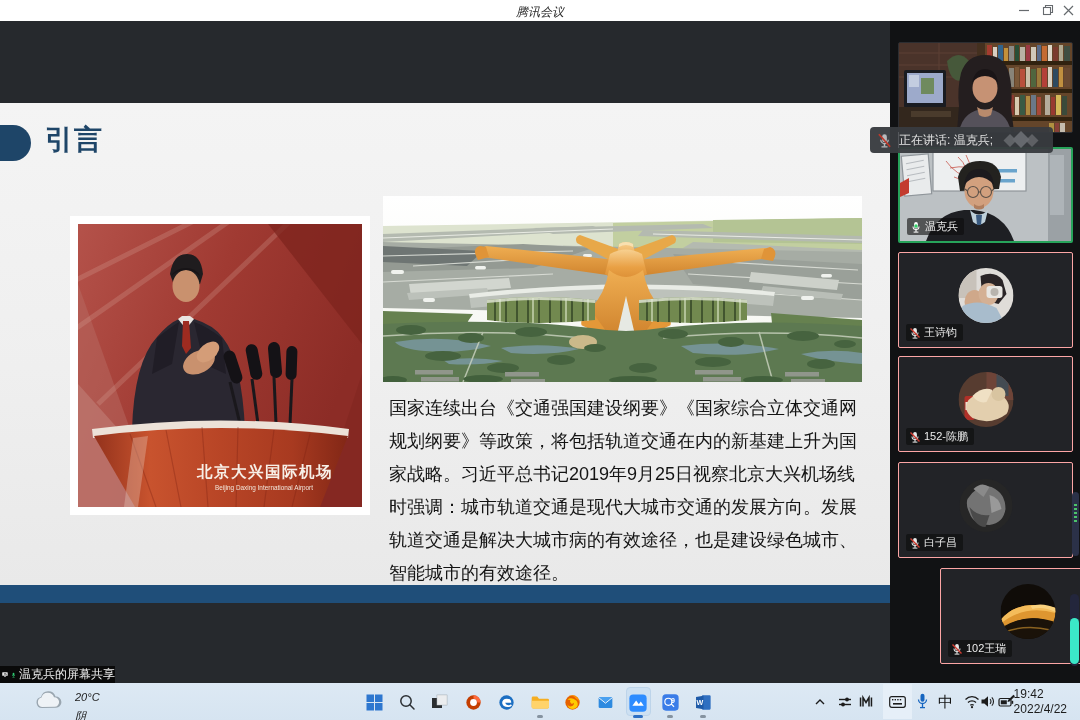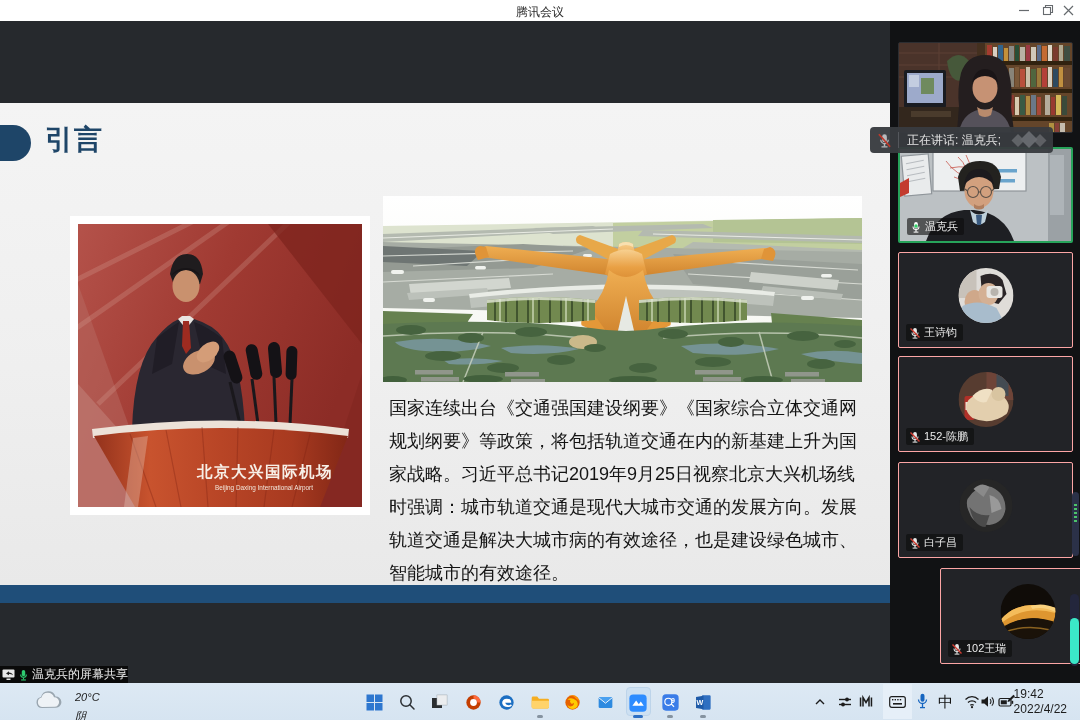--- a/index.html
+++ b/index.html
@@ -2,21 +2,21 @@
 <html><head>
 <meta charset="utf-8">
 <style>
   * { margin:0; padding:0; box-sizing:border-box; }
   html,body { width:1080px; height:720px; overflow:hidden; background:#26292d;
     font-family:"Liberation Sans", sans-serif; }
   .abs { position:absolute; }
   #stage { position:relative; width:1080px; height:720px; }
 
   
-  #titlebar { left:0; top:0; width:1080px; height:21px; background:#ffffff; }
+  #titlebar { left:0; top:0; width:1080px; height:21px; background:#ffffff;font-style:italic; }
   #titlebar .t { position:absolute; left:0; right:0; top:4px; text-align:center;
     font-size:12px; color:#2b2b2b; }
 
   
   #slide { left:0; top:103px; width:890px; height:482px;
     background:linear-gradient(180deg,#f4f4f4 0%,#efefef 55%,#e9e9e9 100%); }
   #pill { left:0; top:22px; width:31px; height:36px; background:#1e4568;
     border-radius:0 18px 18px 0; }
   #h1 { left:45px; top:18px; font-size:28px; font-weight:900; color:#1e4568;
     letter-spacing:1px;font-family:Liberation Serif, serif; }
@@ -35,24 +35,24 @@
     border:1px solid #fca5a5; border-radius:2px; overflow:hidden; }
   .nametag { position:absolute; left:7px; bottom:6px; height:17px;
     background:rgba(12,12,12,0.6); border-radius:2px; display:flex;
     align-items:center; padding:0 6px 0 3px; color:#ececec; font-size:11px; gap:3px; }
   .avatar { position:absolute; left:50%; top:40px; transform:translateX(-50%);
     width:52px; height:52px; border-radius:50%; overflow:hidden; }
 
   
   #speak { left:870px; top:127px; width:183px; height:26px;
     background:rgba(56,59,64,0.96); border-radius:4px; display:flex; align-items:center; }
-  #speak .txt { color:#e3e3e3; font-size:12px; margin-left:8px; }
+  #speak .txt { color:#e3e3e3; font-size:12px; margin-left:0; }
 
   
-  #sharelab { left:0; top:666px; width:128px; white-space:nowrap; height:17px; background:#0a0a0a;
+  #sharelab { left:0; top:666px; width:115px; white-space:nowrap; height:17px; background:#0a0a0a;
     display:flex; align-items:center; color:#f0f0f0; font-size:12px; }
 
   
   #taskbar { left:0; top:683px; width:1080px; height:37px;
     background:linear-gradient(180deg,#dde9f4 0%,#d6e4f1 100%); }
   .dot { position:absolute; top:715px; width:6px; height:3px; border-radius:2px;
     background:#8593a0; }
   #clock { position:absolute; right:13px; top:687px; text-align:left; font-size:12px;
     color:#1c1c1c; line-height:15px; }
   #weather { position:absolute; left:75px; top:688px; font-size:11px; color:#222;

